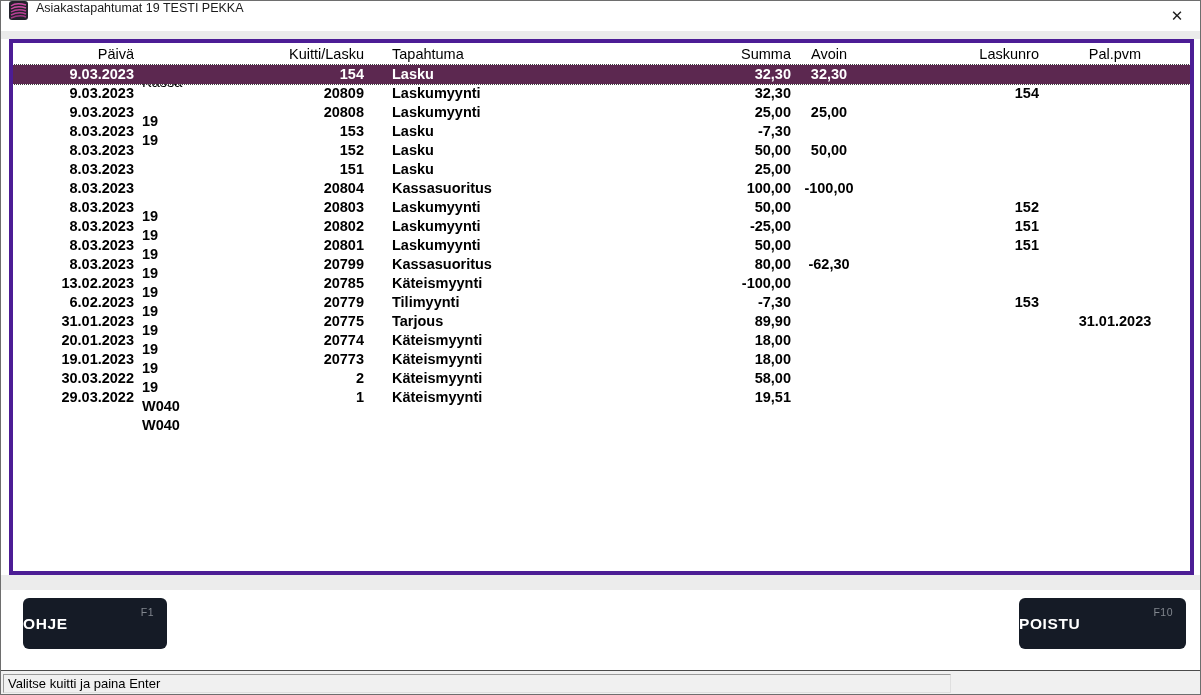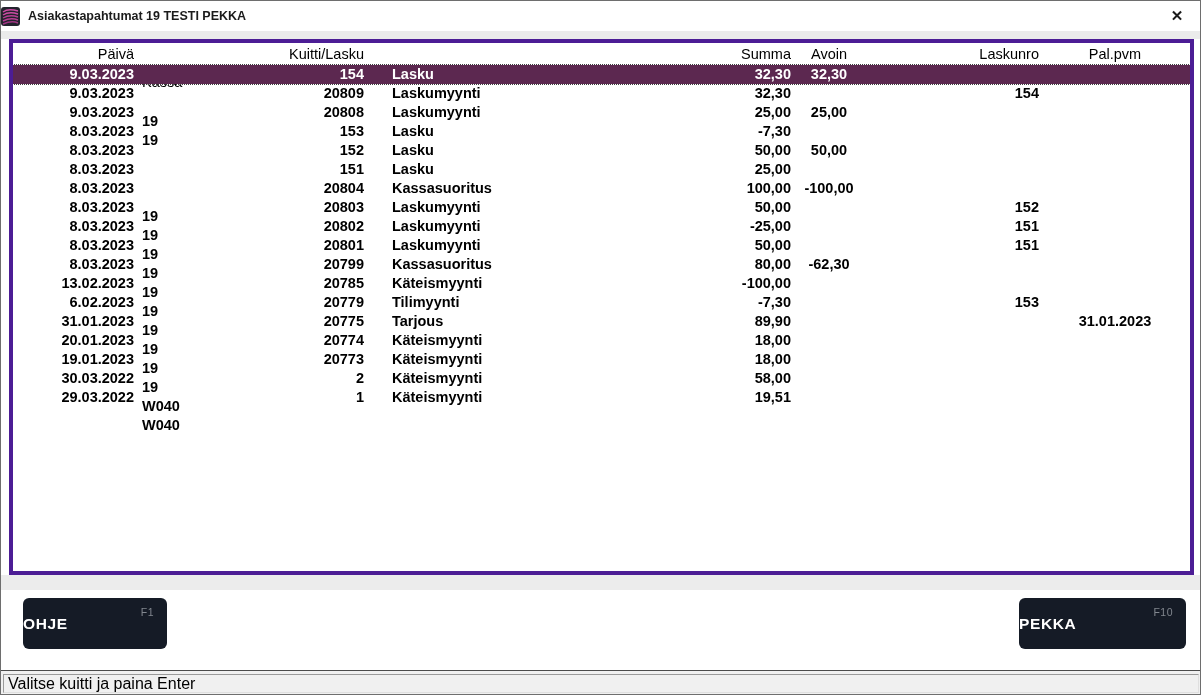--- a/index.html
+++ b/index.html
@@ -4,21 +4,21 @@
 <style>
   * { margin:0; padding:0; box-sizing:border-box; }
   html,body { width:1201px; height:695px; font-family:"Liberation Sans", sans-serif; }
   .window {
     position:relative; width:1201px; height:695px; background:#ffffff;
     border:1px solid #6e6e6e; overflow:hidden;
   }
   
   .titlebar {
     position:absolute; top:0; left:0; width:100%; height:30px;
-    background:var(--titlebar-bg); display:flex; align-items:center; padding-left:0;font-weight:bold;
+    background:var(--titlebar-bg); display:flex; padding-left:8px;
   }
   .app-icon { width:19px; height:19px; margin-right:8px; flex:0 0 auto; }
   .title-text { font-size:12.5px; color:#1b1b1b; }
   .close-btn {
     margin-left:auto; width:46px; height:30px; display:flex; align-items:center;
     justify-content:center; font-size:15px; color:#1b1b1b; cursor:default;
   }
   .strip-top { position:absolute; top:30px; left:0; width:100%; height:8px; background:#ebebeb; }
   .strip-mid { position:absolute; top:574px; left:0; width:100%; height:15px; background:#ececec; }
 
@@ -61,23 +61,23 @@
   .check-circle {
     position:absolute; right:9px; top:50%; transform:translateY(-50%);
     width:31px; height:31px; border-radius:50%; background:var(--check-circle);
     display:flex; align-items:center; justify-content:center;
   }
 
   
   .divider { position:absolute; top:669px; left:0; width:100%; height:1px; background:#4b4b4b; }
   .statusbar { position:absolute; top:670px; left:0; width:100%; height:25px; background:#f0f0f0; }
   .status-box {
-    position:absolute; left:2px; top:3px; width:1196px; height:19px;
+    position:absolute; left:2px; top:3px; width:948px; height:19px;
     background:#f0f0f0; border:1px solid; border-color:#9a9a9a #dfdfdf #dfdfdf #9a9a9a;
-    font-size:16px; line-height:17px; padding-left:4px; color:#000;
+    font-size:13px; line-height:17px; padding-left:4px; color:#000;
   }
 </style>
 </head>
 <body>
 
 <div class="window">
 
   <div class="titlebar">
     <svg class="app-icon" viewBox="0 0 19 19">
       <rect x="0" y="0" width="19" height="19" rx="3" fill="#23232d"></rect>
@@ -90,20 +90,21 @@
     <span class="title-text">Asiakastapahtumat 19 TESTI PEKKA</span>
     <span class="close-btn">✕</span>
   </div>
   <div class="strip-top"></div>
 
   <div class="listbox">
     <div class="header-row">
       <span class="cell c-paiva">Päivä</span>
       <span class="cell c-kassa">Kassa</span>
       <span class="cell c-kuitti">Kuitti/Lasku</span>
+      <span class="cell c-tapahtuma">Tapahtuma</span>
       <span class="cell c-summa">Summa</span>
       <span class="cell c-avoin">Avoin</span>
       <span class="cell c-laskunro">Laskunro</span>
       <span class="cell c-palpvm">Pal.pvm</span>
     </div>
     <div id="rows">
         <div class="row selected">
           <span class="cell c-paiva">9.03.2023</span>
           <span class="cell c-kassa"></span>
           <span class="cell c-kuitti">154</span>
@@ -288,21 +289,21 @@
 
   <div class="strip-mid"></div>
 
   <button class="btn btn-ohje">
     <span>OHJE</span>
     <span class="key-hint">F1</span>
   </button>
 
 
   <button class="btn btn-poistu">
-    <span>PEKKA</span>
+    <span>POISTU</span>
     <span class="key-hint">F10</span>
   </button>
 
   <div class="divider"></div>
   <div class="statusbar">
     <div class="status-box">Valitse kuitti ja paina Enter</div>
   </div>
 
 </div>
 

